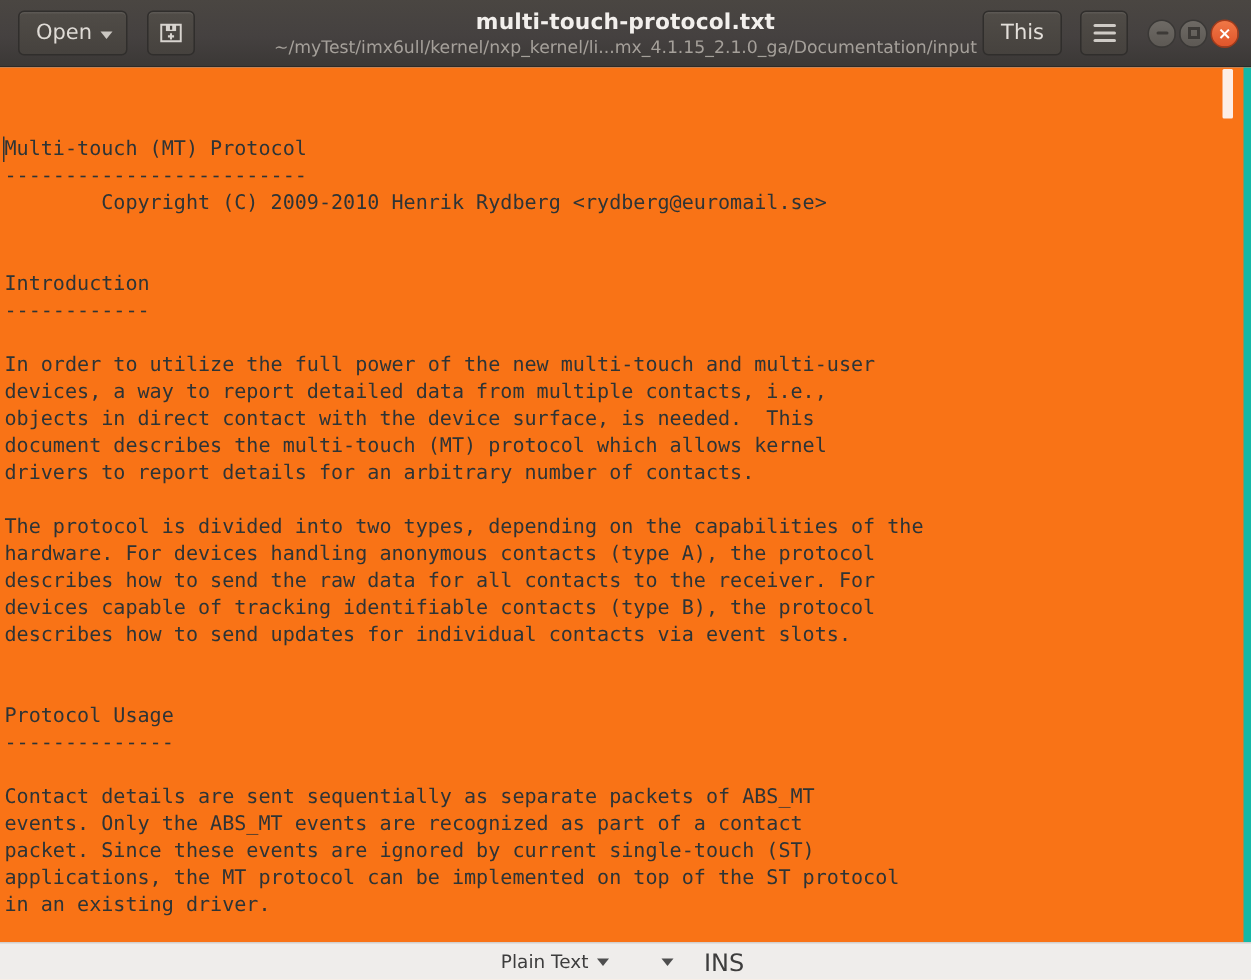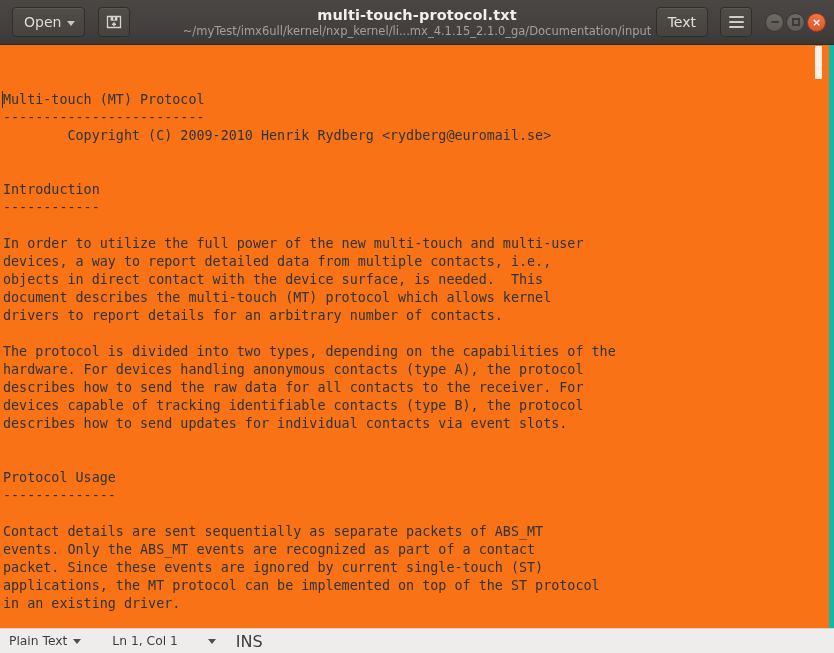--- a/index.html
+++ b/index.html
@@ -220,21 +220,21 @@
   }
 
   
   .statusbar {
     height: 25px;
     min-height: 25px;
     background: #efedeb;
     border-top: 1px solid #d3d0cd;
     display: flex;
     align-items: center;
-    justify-content: flex-start;
+    justify-content: center;
     box-sizing: border-box;
     padding-right: 7px;
     font-size: 12.3px;
     color: #3d3d3d;
     user-select: none;
   }
   .sb-item {
     display: flex;
     align-items: center;
     gap: 6px;
@@ -278,21 +278,21 @@
     </div>
 
     <div class="title-center">
       <div class="win-title">multi-touch-protocol.txt</div>
       <div class="win-subtitle">~/myTest/imx6ull/kernel/nxp_kernel/li...mx_4.1.15_2.1.0_ga/Documentation/input</div>
     </div>
 
     <div class="spacer"></div>
 
     <div class="tb-btn save-btn">
-      <span class="lbl">Text</span>
+      <span class="lbl">This</span>
     </div>
 
     <div class="tb-btn menu-btn">
       <span class="hamburger">
         <span></span>
           <span></span>
           <span></span>
       </span>
     </div>
 
@@ -347,23 +347,20 @@
     <div class="scrollbar-track">
       <div class="scrollbar-thumb"></div>
     </div>
   </div>
 
   <div class="statusbar">
     <div class="sb-item">
       <span>Plain Text</span>
       <span class="sb-caret"></span>
     </div>
-    <div class="sb-item sb-pos">
-      <span>Ln 1, Col 1</span>
-    </div>
     <div class="sb-item sb-pos-caret">
       <span class="sb-caret"></span>
     </div>
     <div class="sb-item sb-ins">
       <span>INS</span>
     </div>
   </div>
 
 </div>
 

